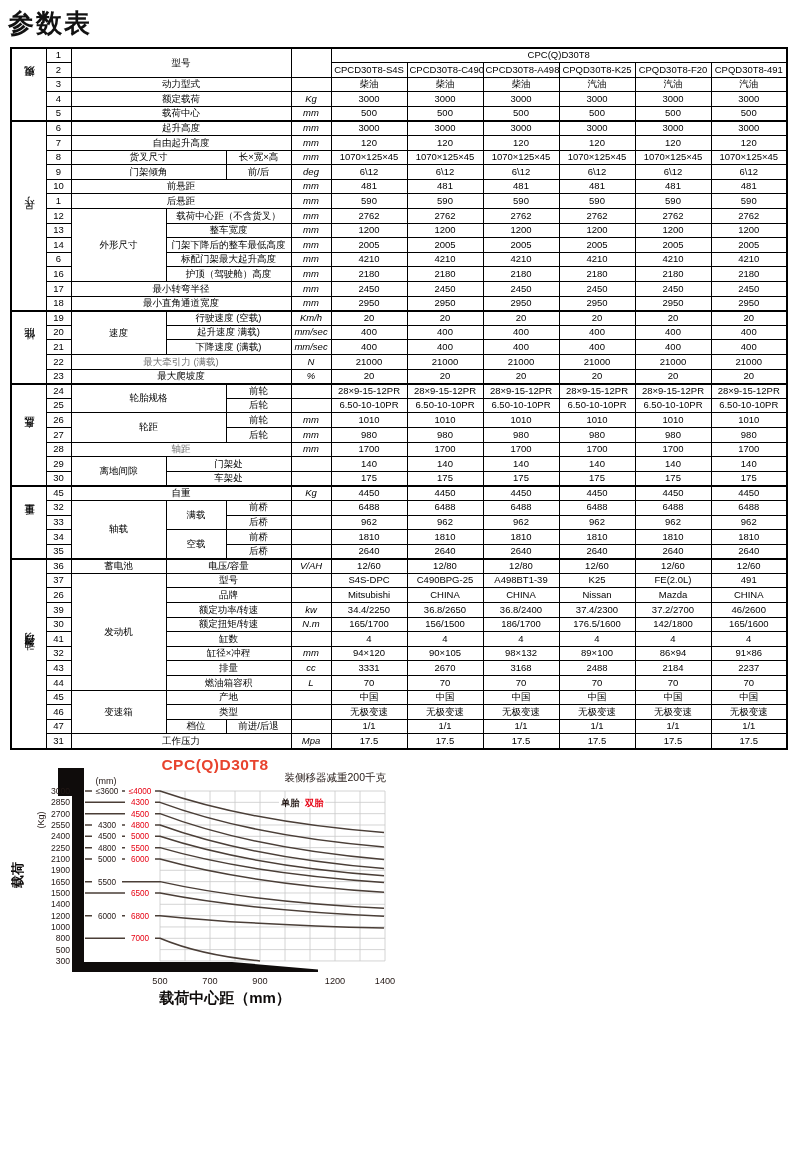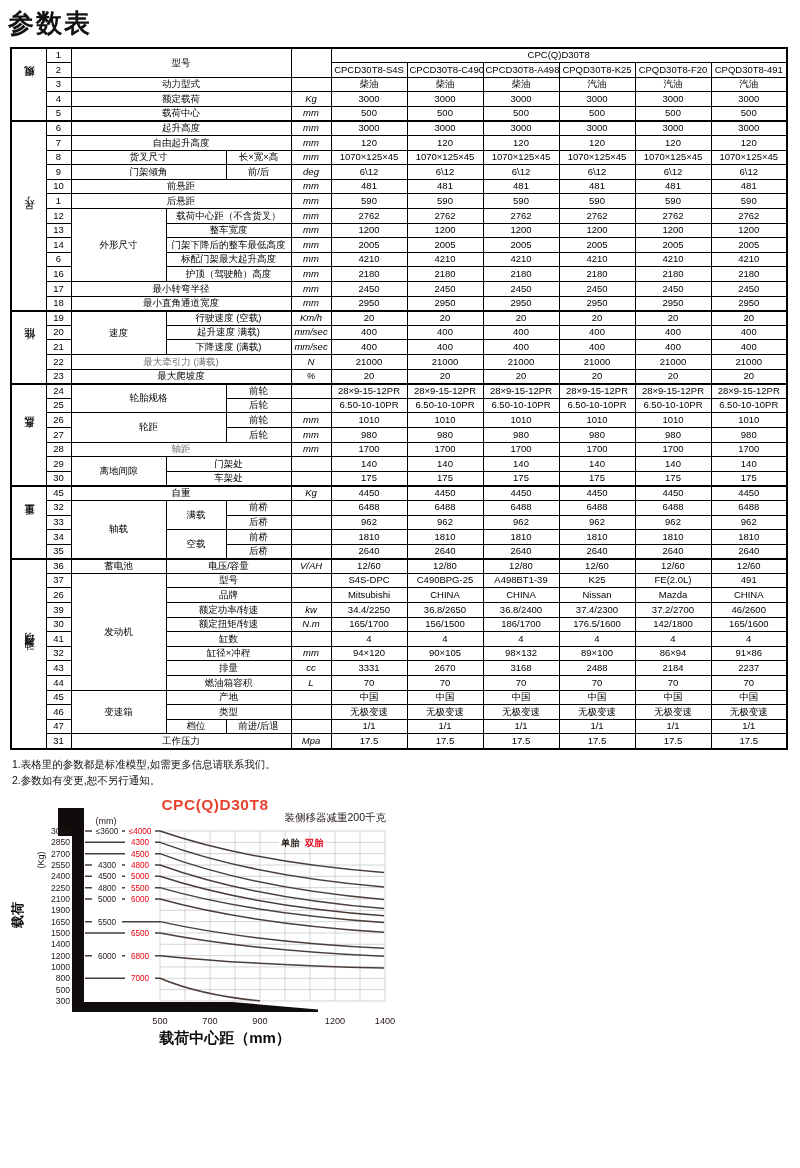--- a/index.html
+++ b/index.html
@@ -595,24 +595,20 @@
           <td class="val">17.5</td>
           <td class="val">17.5</td>
           <td class="val">17.5</td>
           <td class="val">17.5</td>
           <td class="val">17.5</td>
           <td class="val">17.5</td>
         </tr>
       </tbody>
   </table>
 
-  <div class="notes">
-    <div>1.表格里的参数都是标准模型,如需更多信息请联系我们。</div>
-    <div>2.参数如有变更,恕不另行通知。</div>
-  </div>
 
 
   <svg class="chart" id="load-chart" width="800" height="270" viewBox="0 0 800 270">
       <g stroke="#c9c9c9" stroke-width="0.8">
         <line x1="160" y1="41" x2="160" y2="210.95"></line>
         <line x1="185" y1="41" x2="185" y2="210.95"></line>
         <line x1="210" y1="41" x2="210" y2="210.95"></line>
         <line x1="235" y1="41" x2="235" y2="210.95"></line>
         <line x1="260" y1="41" x2="260" y2="210.95"></line>
         <line x1="285" y1="41" x2="285" y2="210.95"></line>

